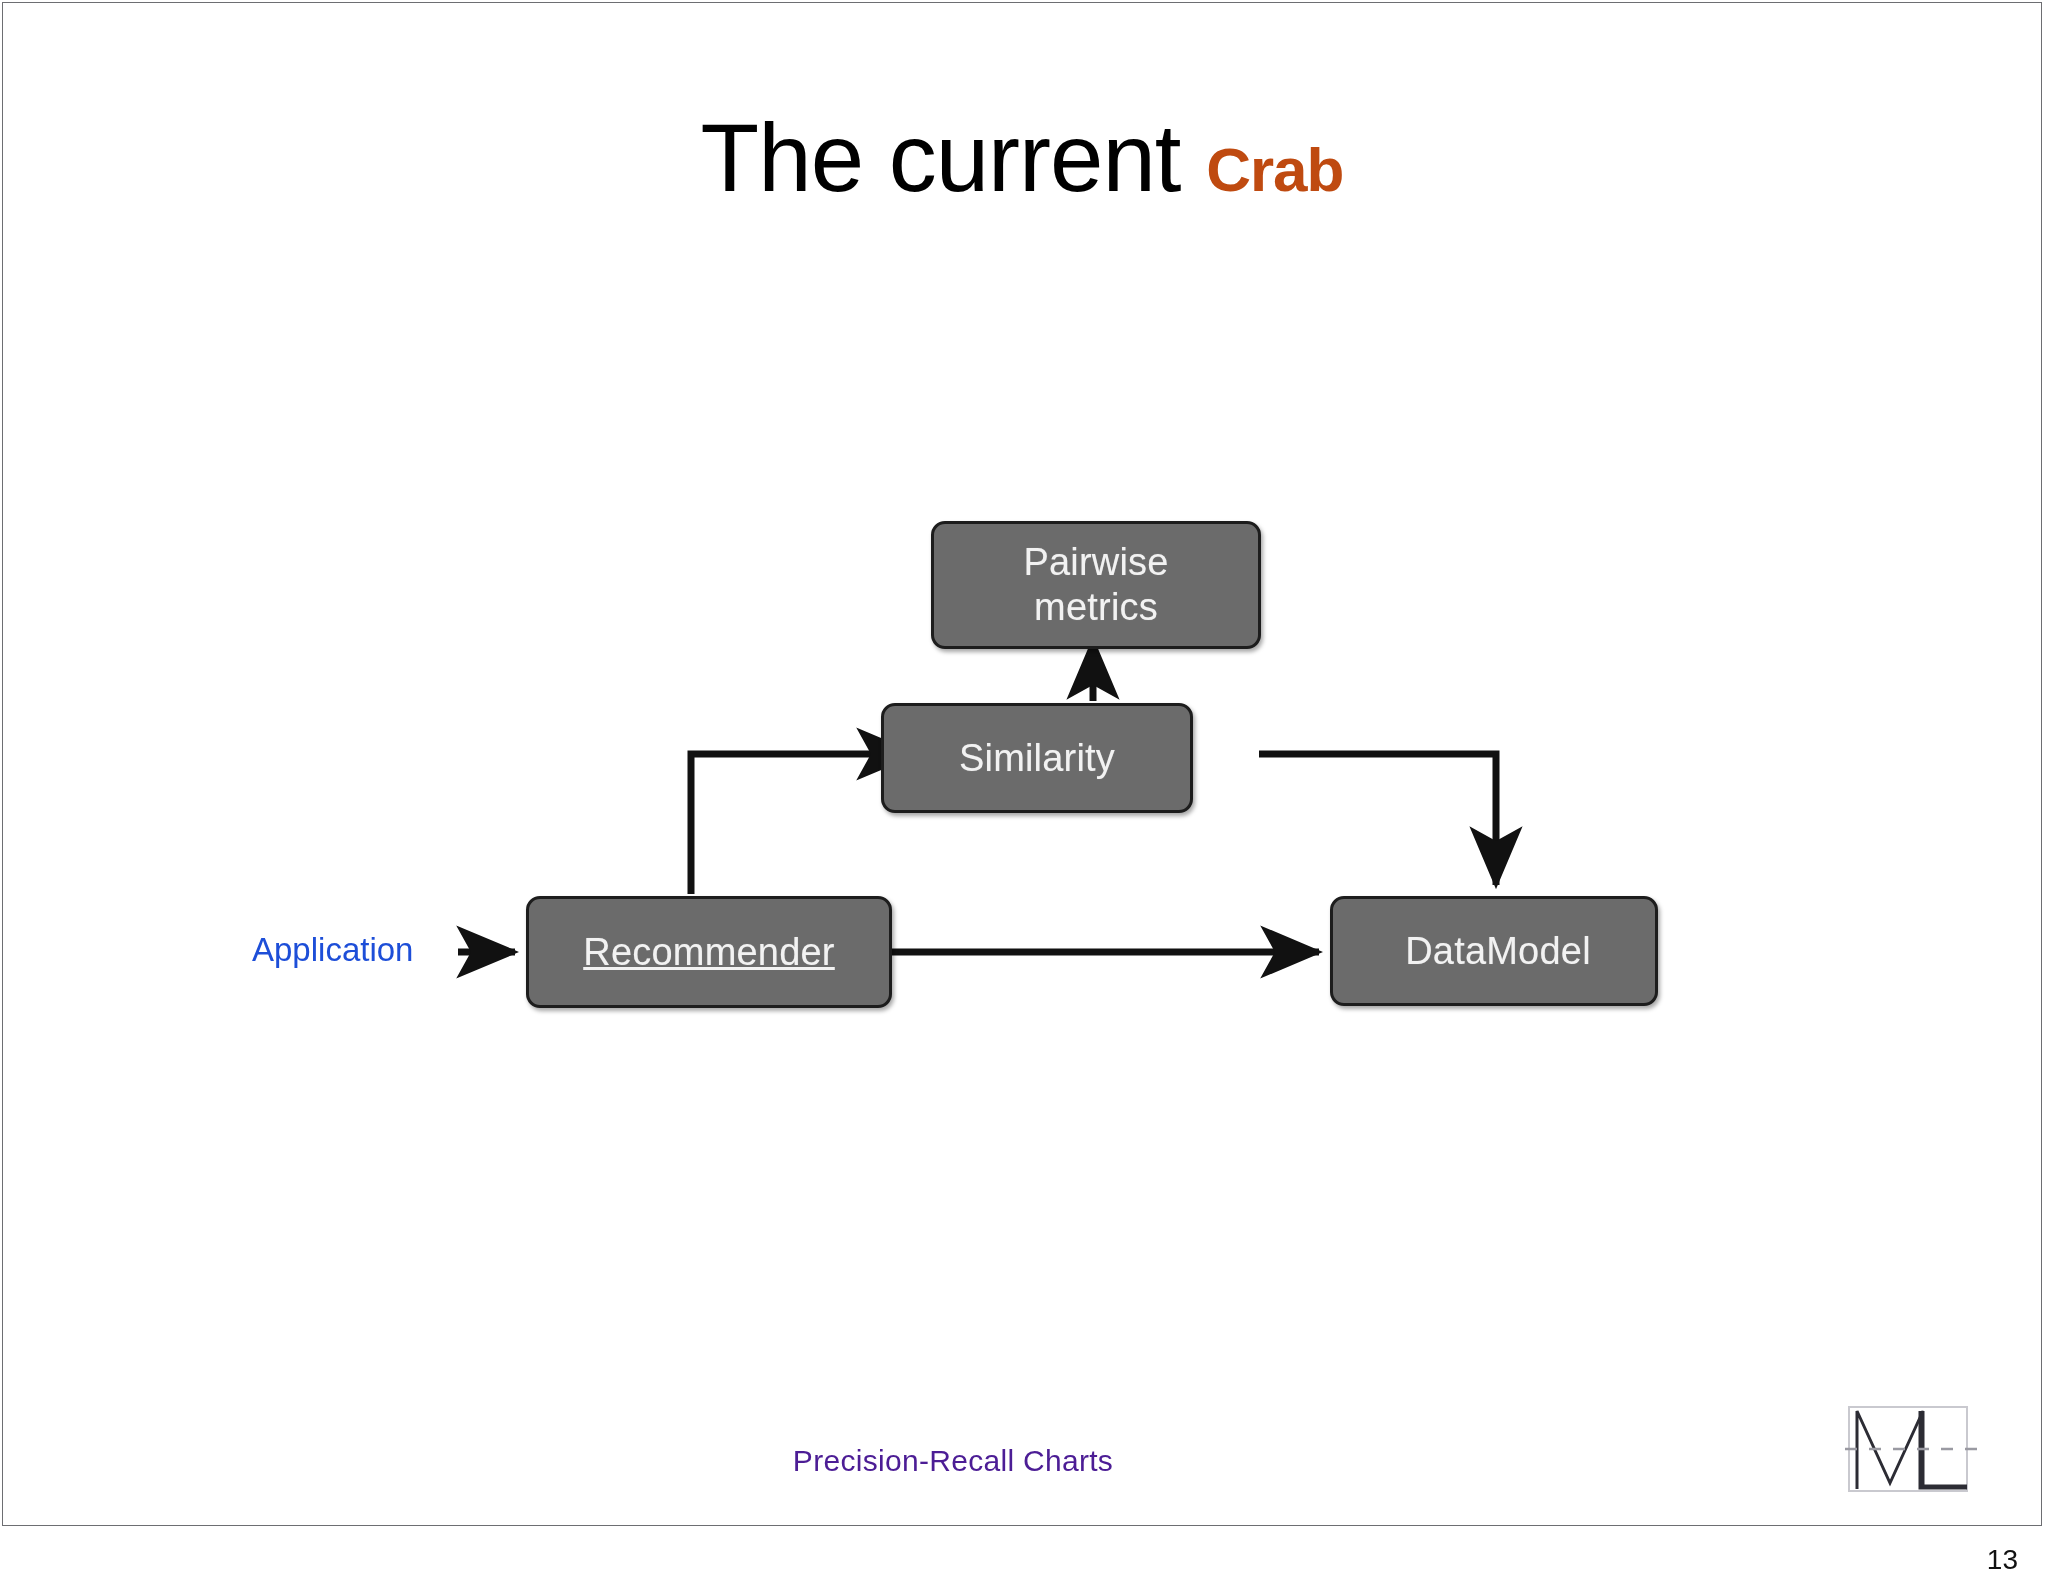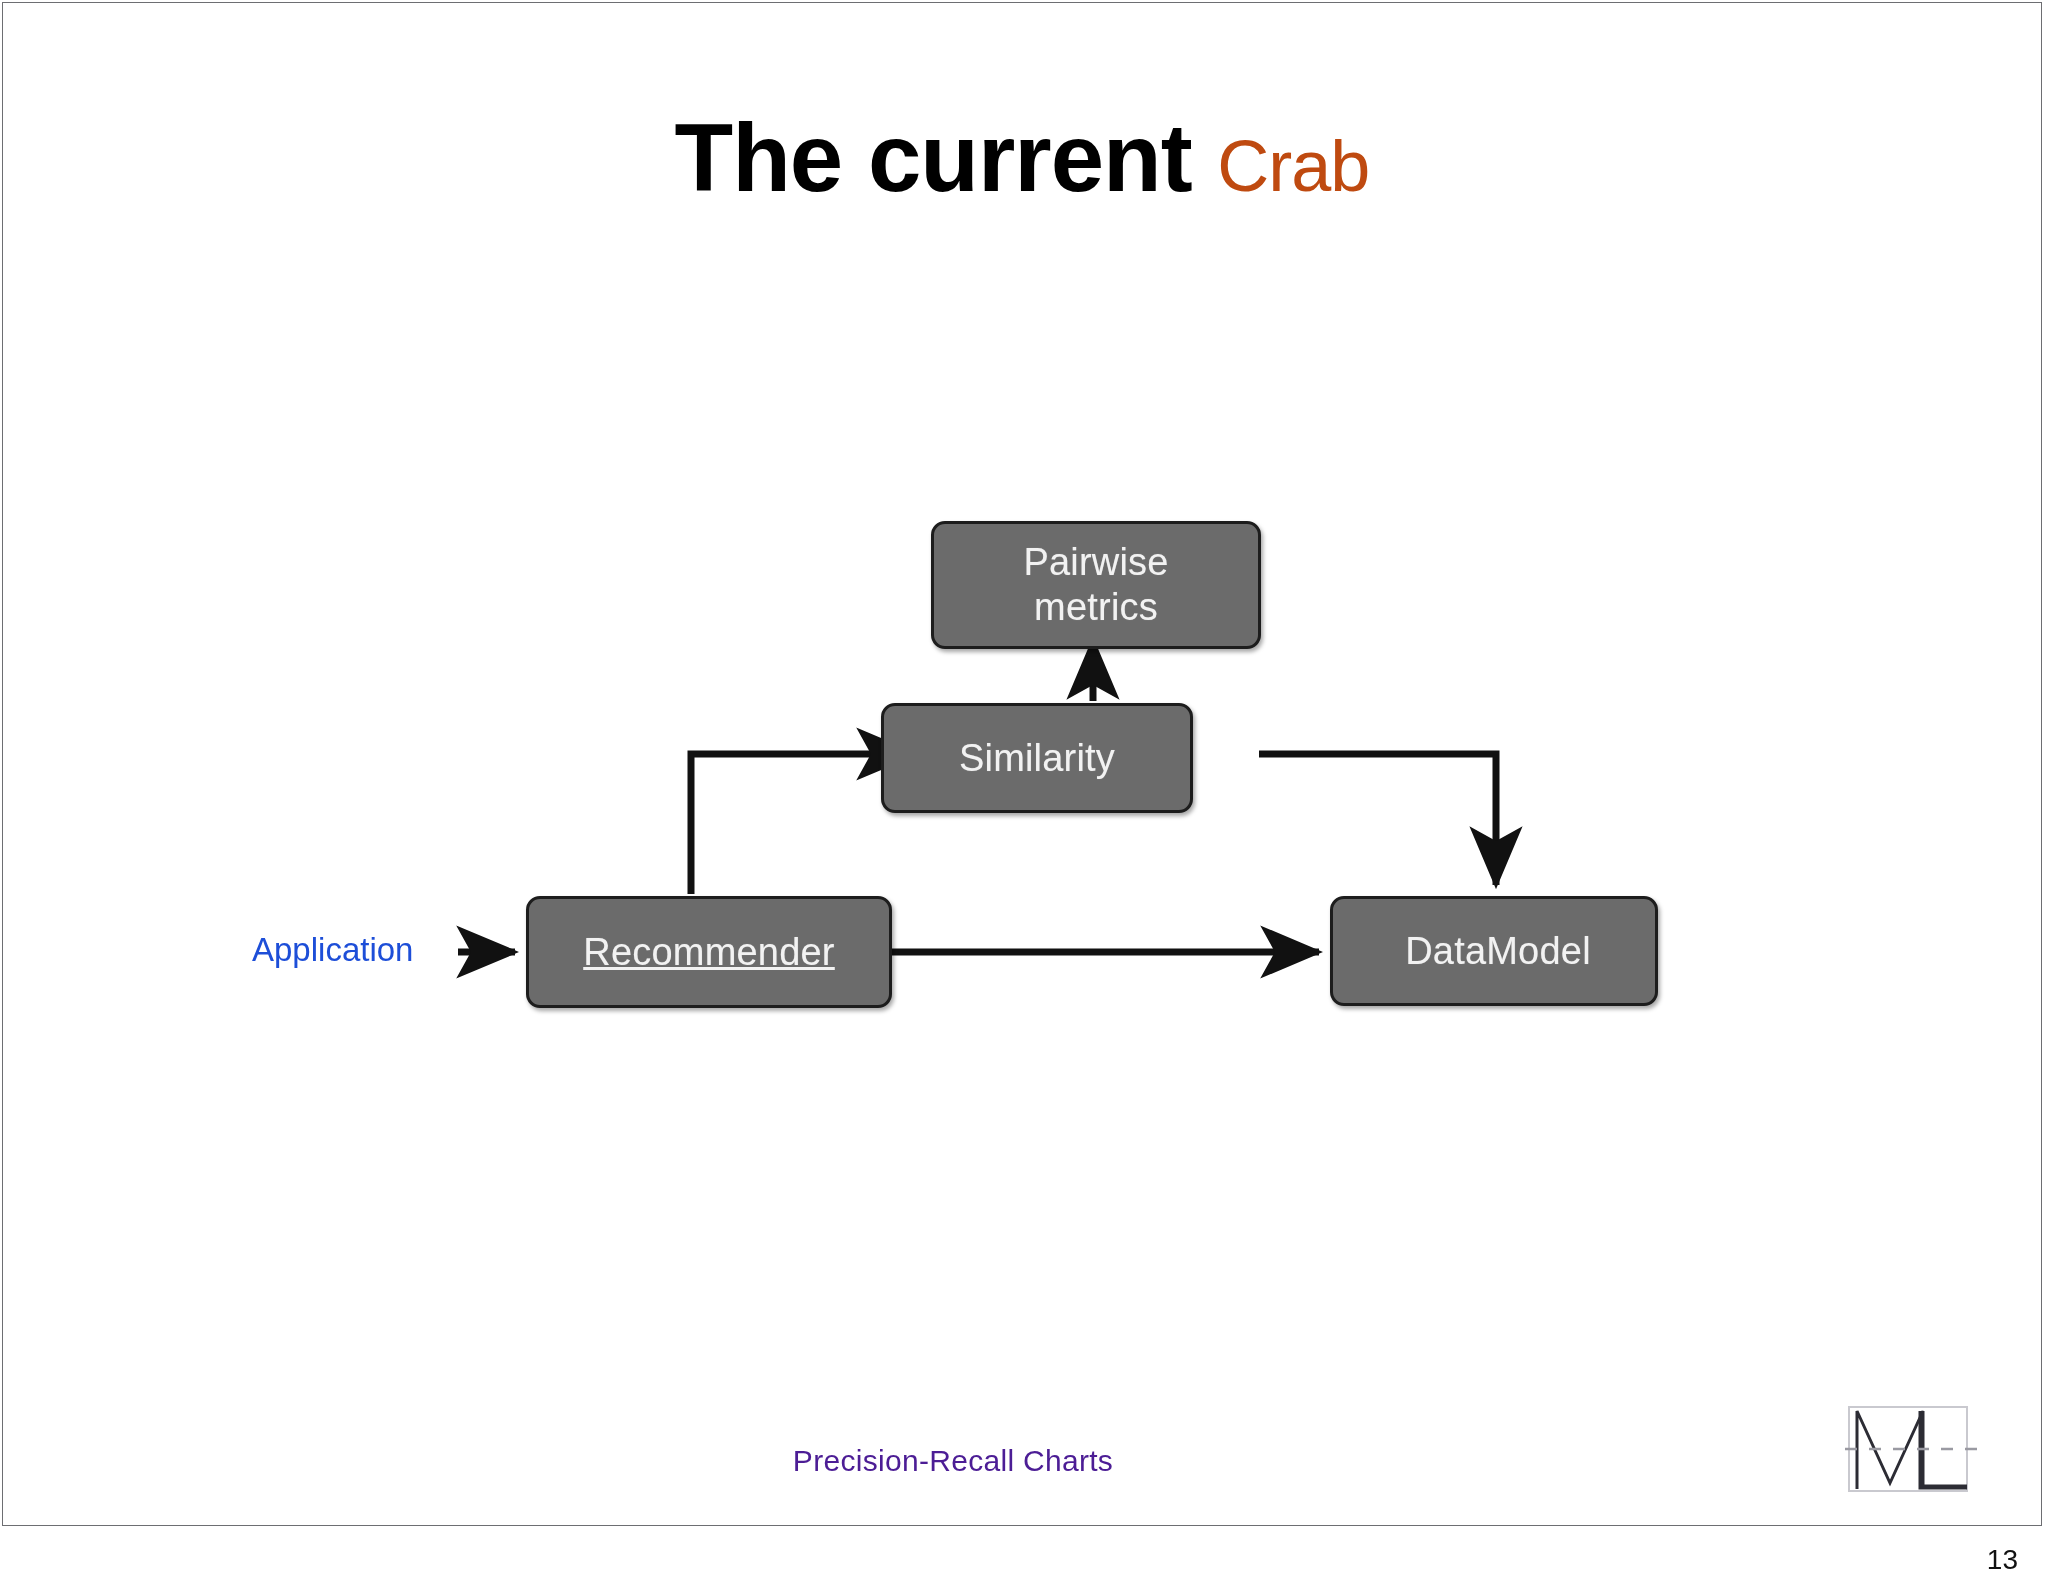--- a/index.html
+++ b/index.html
@@ -32,29 +32,29 @@
     position: absolute;
     left: 0;
     top: 100px;
     width: 100%;
     text-align: center;
     white-space: nowrap;
   }
   .title-plain {
     font-family: "Liberation Sans", sans-serif;
     font-size: 96px;
-    font-weight: 700;
+    font-weight: 400;
     color: #000000;
     letter-spacing: -1px;
     vertical-align: baseline;
   }
   .title-accent {
     font-family: "Liberation Sans", sans-serif;
-    font-size: 72px;
-    font-weight: 400;
+    font-size: 62px;
+    font-weight: 700;
     letter-spacing: -1px;
     vertical-align: baseline;
   }
 
   
   #diagram {
     position: absolute;
     left: 0;
     top: 0;
     width: 2040px;

